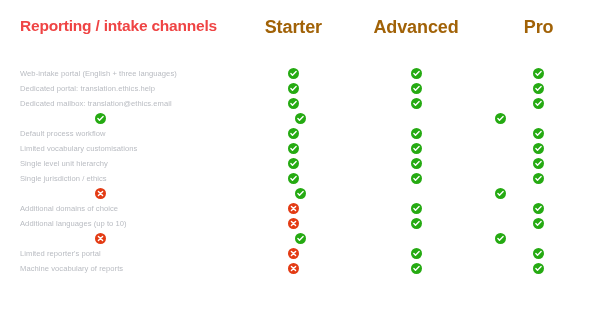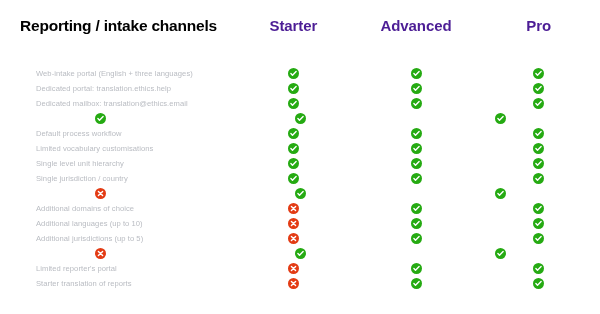--- a/index.html
+++ b/index.html
@@ -30,45 +30,45 @@
     height: 50px;
     box-sizing: border-box;
   }
   .th-feature {
     width: 232px;
     padding-left: 20px;
     box-sizing: border-box;
     font-size: 15.5px;
     font-weight: bold;
     line-height: 1.32;
-    color: #000000;
+    color: #ef4444;
     letter-spacing: -0.2px;
   }
   .th-plan {
     flex: 1 1 0;
     text-align: center;
-    font-size: 15px;
+    font-size: 18px;
     font-weight: bold;
-    color: #4c1d95;
+    color: #a16207;
     letter-spacing: -0.1px;
     padding-top: 1px;
   }
 
   
   .tbody {
     padding-top: 16px;
   }
   .trow {
     display: flex;
     align-items: flex-start;
     min-height: 15px;
   }
   .td-feature {
     width: 232px;
-    padding-left: 36px;
+    padding-left: 20px;
     padding-right: 6px;
     box-sizing: border-box;
     font-size: 7.6px;
     line-height: 15px;
     color: #b9bcc2;
     letter-spacing: 0.05px;
   }
   .td-mark {
     flex: 1 1 0;
     display: flex;
@@ -270,21 +270,21 @@
         </div>
         <div class="td-mark">
           <span class="mark yes">
             <svg viewBox="0 0 11 11" aria-hidden="true">
               <path d="M2.9 5.6 L4.5 7.2 L8.1 3.6" fill="none" stroke="#ffffff" stroke-width="1.4" stroke-linecap="round" stroke-linejoin="round"></path>
             </svg>
           </span>
         </div>
       </div>
       <div class="trow">
-        <div class="td-feature">Single jurisdiction / country</div>
+        <div class="td-feature">Single jurisdiction / ethics</div>
         <div class="td-mark">
           <span class="mark yes">
             <svg viewBox="0 0 11 11" aria-hidden="true">
               <path d="M2.9 5.6 L4.5 7.2 L8.1 3.6" fill="none" stroke="#ffffff" stroke-width="1.4" stroke-linecap="round" stroke-linejoin="round"></path>
             </svg>
           </span>
         </div>
         <div class="td-mark">
           <span class="mark yes">
             <svg viewBox="0 0 11 11" aria-hidden="true">
@@ -365,44 +365,20 @@
         </div>
         <div class="td-mark">
           <span class="mark yes">
             <svg viewBox="0 0 11 11" aria-hidden="true">
               <path d="M2.9 5.6 L4.5 7.2 L8.1 3.6" fill="none" stroke="#ffffff" stroke-width="1.4" stroke-linecap="round" stroke-linejoin="round"></path>
             </svg>
           </span>
         </div>
       </div>
       <div class="trow">
-        <div class="td-feature">Additional jurisdictions (up to 5)</div>
-        <div class="td-mark">
-          <span class="mark no">
-            <svg viewBox="0 0 11 11" aria-hidden="true">
-              <path d="M3.4 3.4 L7.6 7.6 M7.6 3.4 L3.4 7.6" fill="none" stroke="#ffffff" stroke-width="1.4" stroke-linecap="round"></path>
-            </svg>
-          </span>
-        </div>
-        <div class="td-mark">
-          <span class="mark yes">
-            <svg viewBox="0 0 11 11" aria-hidden="true">
-              <path d="M2.9 5.6 L4.5 7.2 L8.1 3.6" fill="none" stroke="#ffffff" stroke-width="1.4" stroke-linecap="round" stroke-linejoin="round"></path>
-            </svg>
-          </span>
-        </div>
-        <div class="td-mark">
-          <span class="mark yes">
-            <svg viewBox="0 0 11 11" aria-hidden="true">
-              <path d="M2.9 5.6 L4.5 7.2 L8.1 3.6" fill="none" stroke="#ffffff" stroke-width="1.4" stroke-linecap="round" stroke-linejoin="round"></path>
-            </svg>
-          </span>
-        </div>
-      </div>
-      <div class="trow">
         <div class="td-mark">
           <span class="mark no">
             <svg viewBox="0 0 11 11" aria-hidden="true">
               <path d="M3.4 3.4 L7.6 7.6 M7.6 3.4 L3.4 7.6" fill="none" stroke="#ffffff" stroke-width="1.4" stroke-linecap="round"></path>
             </svg>
           </span>
         </div>
         <div class="td-mark">
           <span class="mark yes">
             <svg viewBox="0 0 11 11" aria-hidden="true">
@@ -436,21 +412,21 @@
         </div>
         <div class="td-mark">
           <span class="mark yes">
             <svg viewBox="0 0 11 11" aria-hidden="true">
               <path d="M2.9 5.6 L4.5 7.2 L8.1 3.6" fill="none" stroke="#ffffff" stroke-width="1.4" stroke-linecap="round" stroke-linejoin="round"></path>
             </svg>
           </span>
         </div>
       </div>
       <div class="trow">
-        <div class="td-feature">Starter translation of reports</div>
+        <div class="td-feature">Machine vocabulary of reports</div>
         <div class="td-mark">
           <span class="mark no">
             <svg viewBox="0 0 11 11" aria-hidden="true">
               <path d="M3.4 3.4 L7.6 7.6 M7.6 3.4 L3.4 7.6" fill="none" stroke="#ffffff" stroke-width="1.4" stroke-linecap="round"></path>
             </svg>
           </span>
         </div>
         <div class="td-mark">
           <span class="mark yes">
             <svg viewBox="0 0 11 11" aria-hidden="true">

